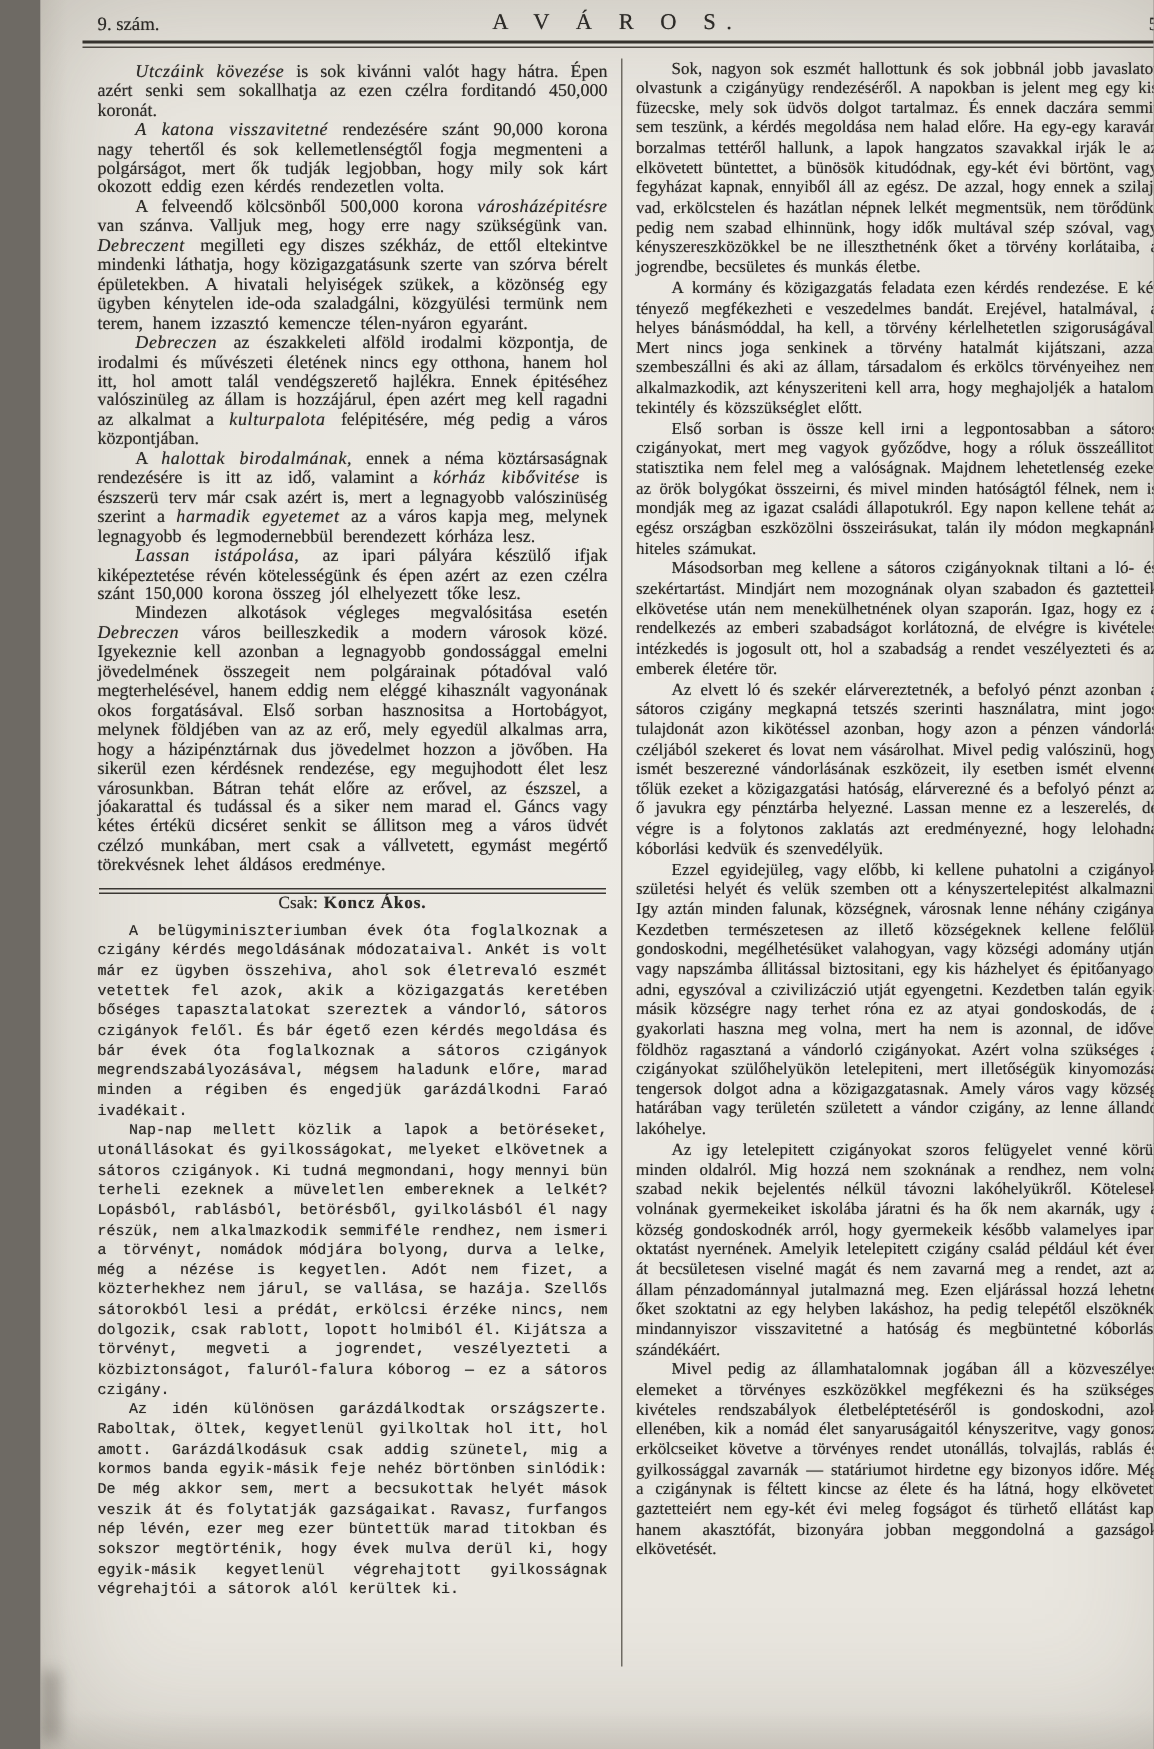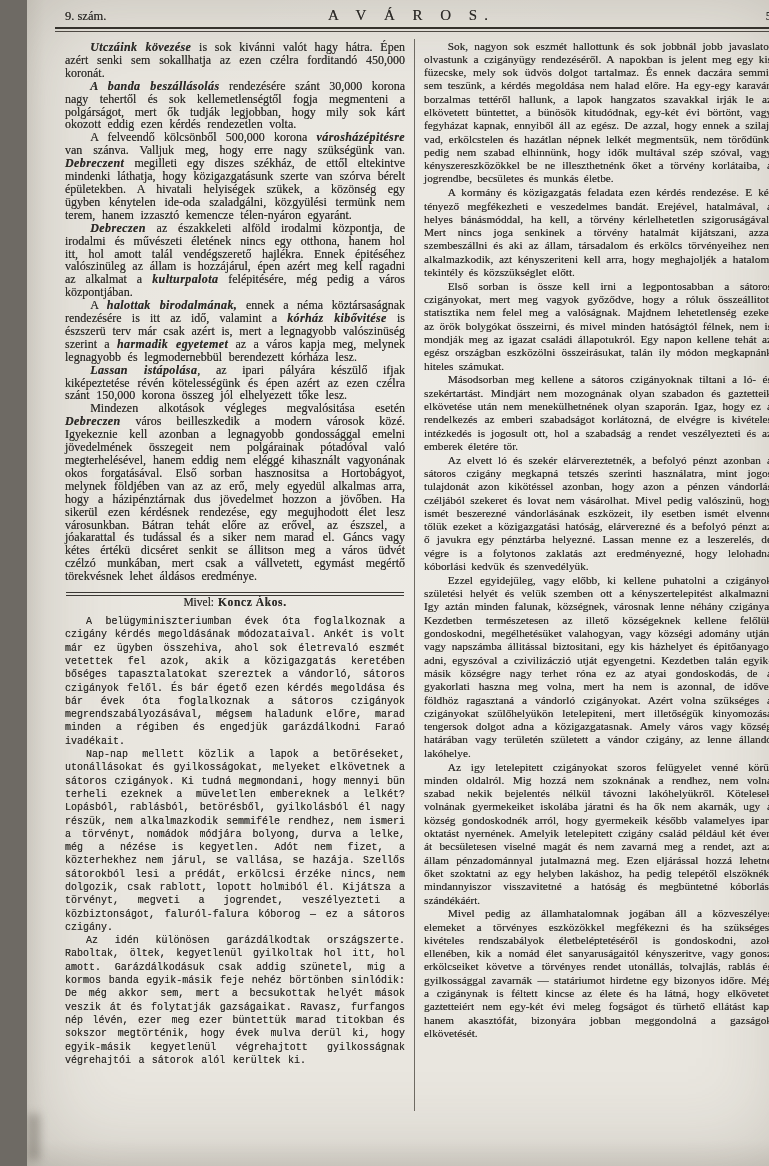--- a/index.html
+++ b/index.html
@@ -22,21 +22,21 @@
   .masthead{position:absolute;left:50%;bottom:0;transform:translateX(-50%);
     font-size:15px;letter-spacing:7px;white-space:nowrap;text-align:center;}
   .header-rule{margin:3px 22px 0 28px;height:2px;
     border-top:2px solid #35322d;border-bottom:1px solid #4d4842;}
   .columns{display:flex;align-items:stretch;margin:7px 24px 0 38px;min-height:1090px;}
   .col1{flex:0 0 340px;width:340px;}
   .col-divider{flex:0 0 1px;background:#6e6a62;margin:0 9px 18px 9px;}
   .col2{flex:1;min-width:0;}
   p{margin:0;text-align:justify;text-indent:2.1em;}
   p.noindent{text-indent:0;}
-  .em{font-weight:bold;font-style:italic;letter-spacing:.4px;}
+  .em{font-weight:normal;font-style:italic;letter-spacing:.4px;}
   .article-city{padding-top:2px;}
   .article-city p{font-size:12px;line-height:12.9px;word-spacing:3.6px;}
   .article-divider{height:2px;border-top:1px solid #3a3733;border-bottom:1px solid #3a3733;margin:9px 1px 0 1px;}
   .article-title{font-size:25px;font-weight:400;letter-spacing:1px;text-align:center;margin:17px 0 5px;}
   .byline{text-align:center !important;font-size:11.5px;text-indent:0 !important;margin:0 0 7px;}
   .byline-author{font-weight:bold;letter-spacing:.6px;margin-left:4px;}
   .gypsy-body p{font-size:10px;line-height:13.3px;word-spacing:1.4px;font-family:Liberation Mono, monospace;}
   .col2 p{font-size:11.3px;line-height:13.3px;word-spacing:2.4px;padding-top:.5px;}
   .smudge-bl{position:absolute;left:0;bottom:6px;width:13px;height:46px;
     background:rgba(80,74,66,.35);filter:blur(5px);}
@@ -53,32 +53,32 @@
     <span class="pageno">5</span>
   </header>
 
   <div class="header-rule"></div>
 
   <main class="columns">
 
     <section class="col1">
       <div class="article-city">
           <p><span class="em">Utczáink kövezése</span><span> is sok kivánni valót hagy hátra. Épen azért senki sem sokallhatja az ezen czélra forditandó 450,000 koronát.</span></p>
-          <p><span class="em">A banda beszállásolás</span><span> rendezésére szánt 30,000 korona nagy tehertől és sok kellemetlenségtől fogja megmenteni a polgárságot, mert ők tudják legjobban, hogy mily sok kárt okozott eddig ezen kérdés rendezetlen volta.</span></p>
+          <p><span class="em">A katona visszavitetné</span><span> rendezésére szánt 90,000 korona nagy tehertől és sok kellemetlenségtől fogja megmenteni a polgárságot, mert ők tudják legjobban, hogy mily sok kárt okozott eddig ezen kérdés rendezetlen volta.</span></p>
           <p><span>A felveendő kölcsönből 500,000 korona </span><span class="em">városházépitésre</span><span> van szánva. Valljuk meg, hogy erre nagy szükségünk van. </span><span class="em">Debreczent</span><span> megilleti egy diszes székház, de ettől eltekintve mindenki láthatja, hogy közigazgatásunk szerte van szórva bérelt épületekben. A hivatali helyiségek szükek, a közönség egy ügyben kénytelen ide-oda szaladgálni, közgyülési termünk nem terem, hanem izzasztó kemencze télen-nyáron egyaránt.</span></p>
           <p><span class="em">Debreczen</span><span> az északkeleti alföld irodalmi központja, de irodalmi és művészeti életének nincs egy otthona, hanem hol itt, hol amott talál vendégszerető hajlékra. Ennek épitéséhez valószinüleg az állam is hozzájárul, épen azért meg kell ragadni az alkalmat a </span><span class="em">kulturpalota</span><span> felépitésére, még pedig a város központjában.</span></p>
           <p><span>A </span><span class="em">halottak birodalmának,</span><span> ennek a néma köztársaságnak rendezésére is itt az idő, valamint a </span><span class="em">kórház kibővitése</span><span> is észszerü terv már csak azért is, mert a legnagyobb valószinüség szerint a </span><span class="em">harmadik egyetemet</span><span> az a város kapja meg, melynek legnagyobb és legmodernebbül berendezett kórháza lesz.</span></p>
           <p><span class="em">Lassan istápolása</span><span>, az ipari pályára készülő ifjak kiképeztetése révén kötelességünk és épen azért az ezen czélra szánt 150,000 korona összeg jól elhelyezett tőke lesz.</span></p>
           <p><span>Mindezen alkotások végleges megvalósitása esetén </span><span class="em">Debreczen</span><span> város beilleszkedik a modern városok közé. Igyekeznie kell azonban a legnagyobb gondossággal emelni jövedelmének összegeit nem polgárainak pótadóval való megterhelésével, hanem eddig nem eléggé kihasznált vagyonának okos forgatásával. Első sorban hasznositsa a Hortobágyot, melynek földjében van az az erő, mely egyedül alkalmas arra, hogy a házipénztárnak dus jövedelmet hozzon a jövőben. Ha sikerül ezen kérdésnek rendezése, egy megujhodott élet lesz városunkban. Bátran tehát előre az erővel, az észszel, a jóakarattal és tudással és a siker nem marad el. Gáncs vagy kétes értékü dicséret senkit se állitson meg a város üdvét czélzó munkában, mert csak a vállvetett, egymást megértő törekvésnek lehet áldásos eredménye.</span></p>
         </div>
 
       <div class="article-divider"></div>
 
       <article>
-        <p class="byline"><span>Mivel:</span><span class="byline-author">Koncz Ákos.</span></p>
+        <p class="byline"><span>Csak:</span><span class="byline-author">Koncz Ákos.</span></p>
         <div class="gypsy-body">
             <p><span>A belügyminiszteriumban évek óta foglalkoznak a czigány kérdés megoldásának módozataival. Ankét is volt már ez ügyben összehiva, ahol sok életrevaló eszmét vetettek fel azok, akik a közigazgatás keretében bőséges tapasztalatokat szereztek a vándorló, sátoros czigányok felől. És bár égető ezen kérdés megoldása és bár évek óta foglalkoznak a sátoros czigányok megrendszabályozásával, mégsem haladunk előre, marad minden a régiben és engedjük garázdálkodni Faraó ivadékait.</span></p>
             <p><span>Nap-nap mellett közlik a lapok a betöréseket, utonállásokat és gyilkosságokat, melyeket elkövetnek a sátoros czigányok. Ki tudná megmondani, hogy mennyi bün terheli ezeknek a müveletlen embereknek a lelkét? Lopásból, rablásból, betörésből, gyilkolásból él nagy részük, nem alkalmazkodik semmiféle rendhez, nem ismeri a törvényt, nomádok módjára bolyong, durva a lelke, még a nézése is kegyetlen. Adót nem fizet, a közterhekhez nem járul, se vallása, se hazája. Szellős sátorokból lesi a prédát, erkölcsi érzéke nincs, nem dolgozik, csak rablott, lopott holmiból él. Kijátsza a törvényt, megveti a jogrendet, veszélyezteti a közbiztonságot, faluról-falura kóborog — ez a sátoros czigány.</span></p>
             <p><span>Az idén különösen garázdálkodtak országszerte. Raboltak, öltek, kegyetlenül gyilkoltak hol itt, hol amott. Garázdálkodásuk csak addig szünetel, mig a kormos banda egyik-másik feje nehéz börtönben sinlódik: De még akkor sem, mert a becsukottak helyét mások veszik át és folytatják gazságaikat. Ravasz, furfangos nép lévén, ezer meg ezer büntettük marad titokban és sokszor megtörténik, hogy évek mulva derül ki, hogy egyik-másik kegyetlenül végrehajtott gyilkosságnak végrehajtói a sátorok alól kerültek ki.</span></p>
           </div>
       </article>
     </section>
 
     <div class="col-divider"></div>
 

